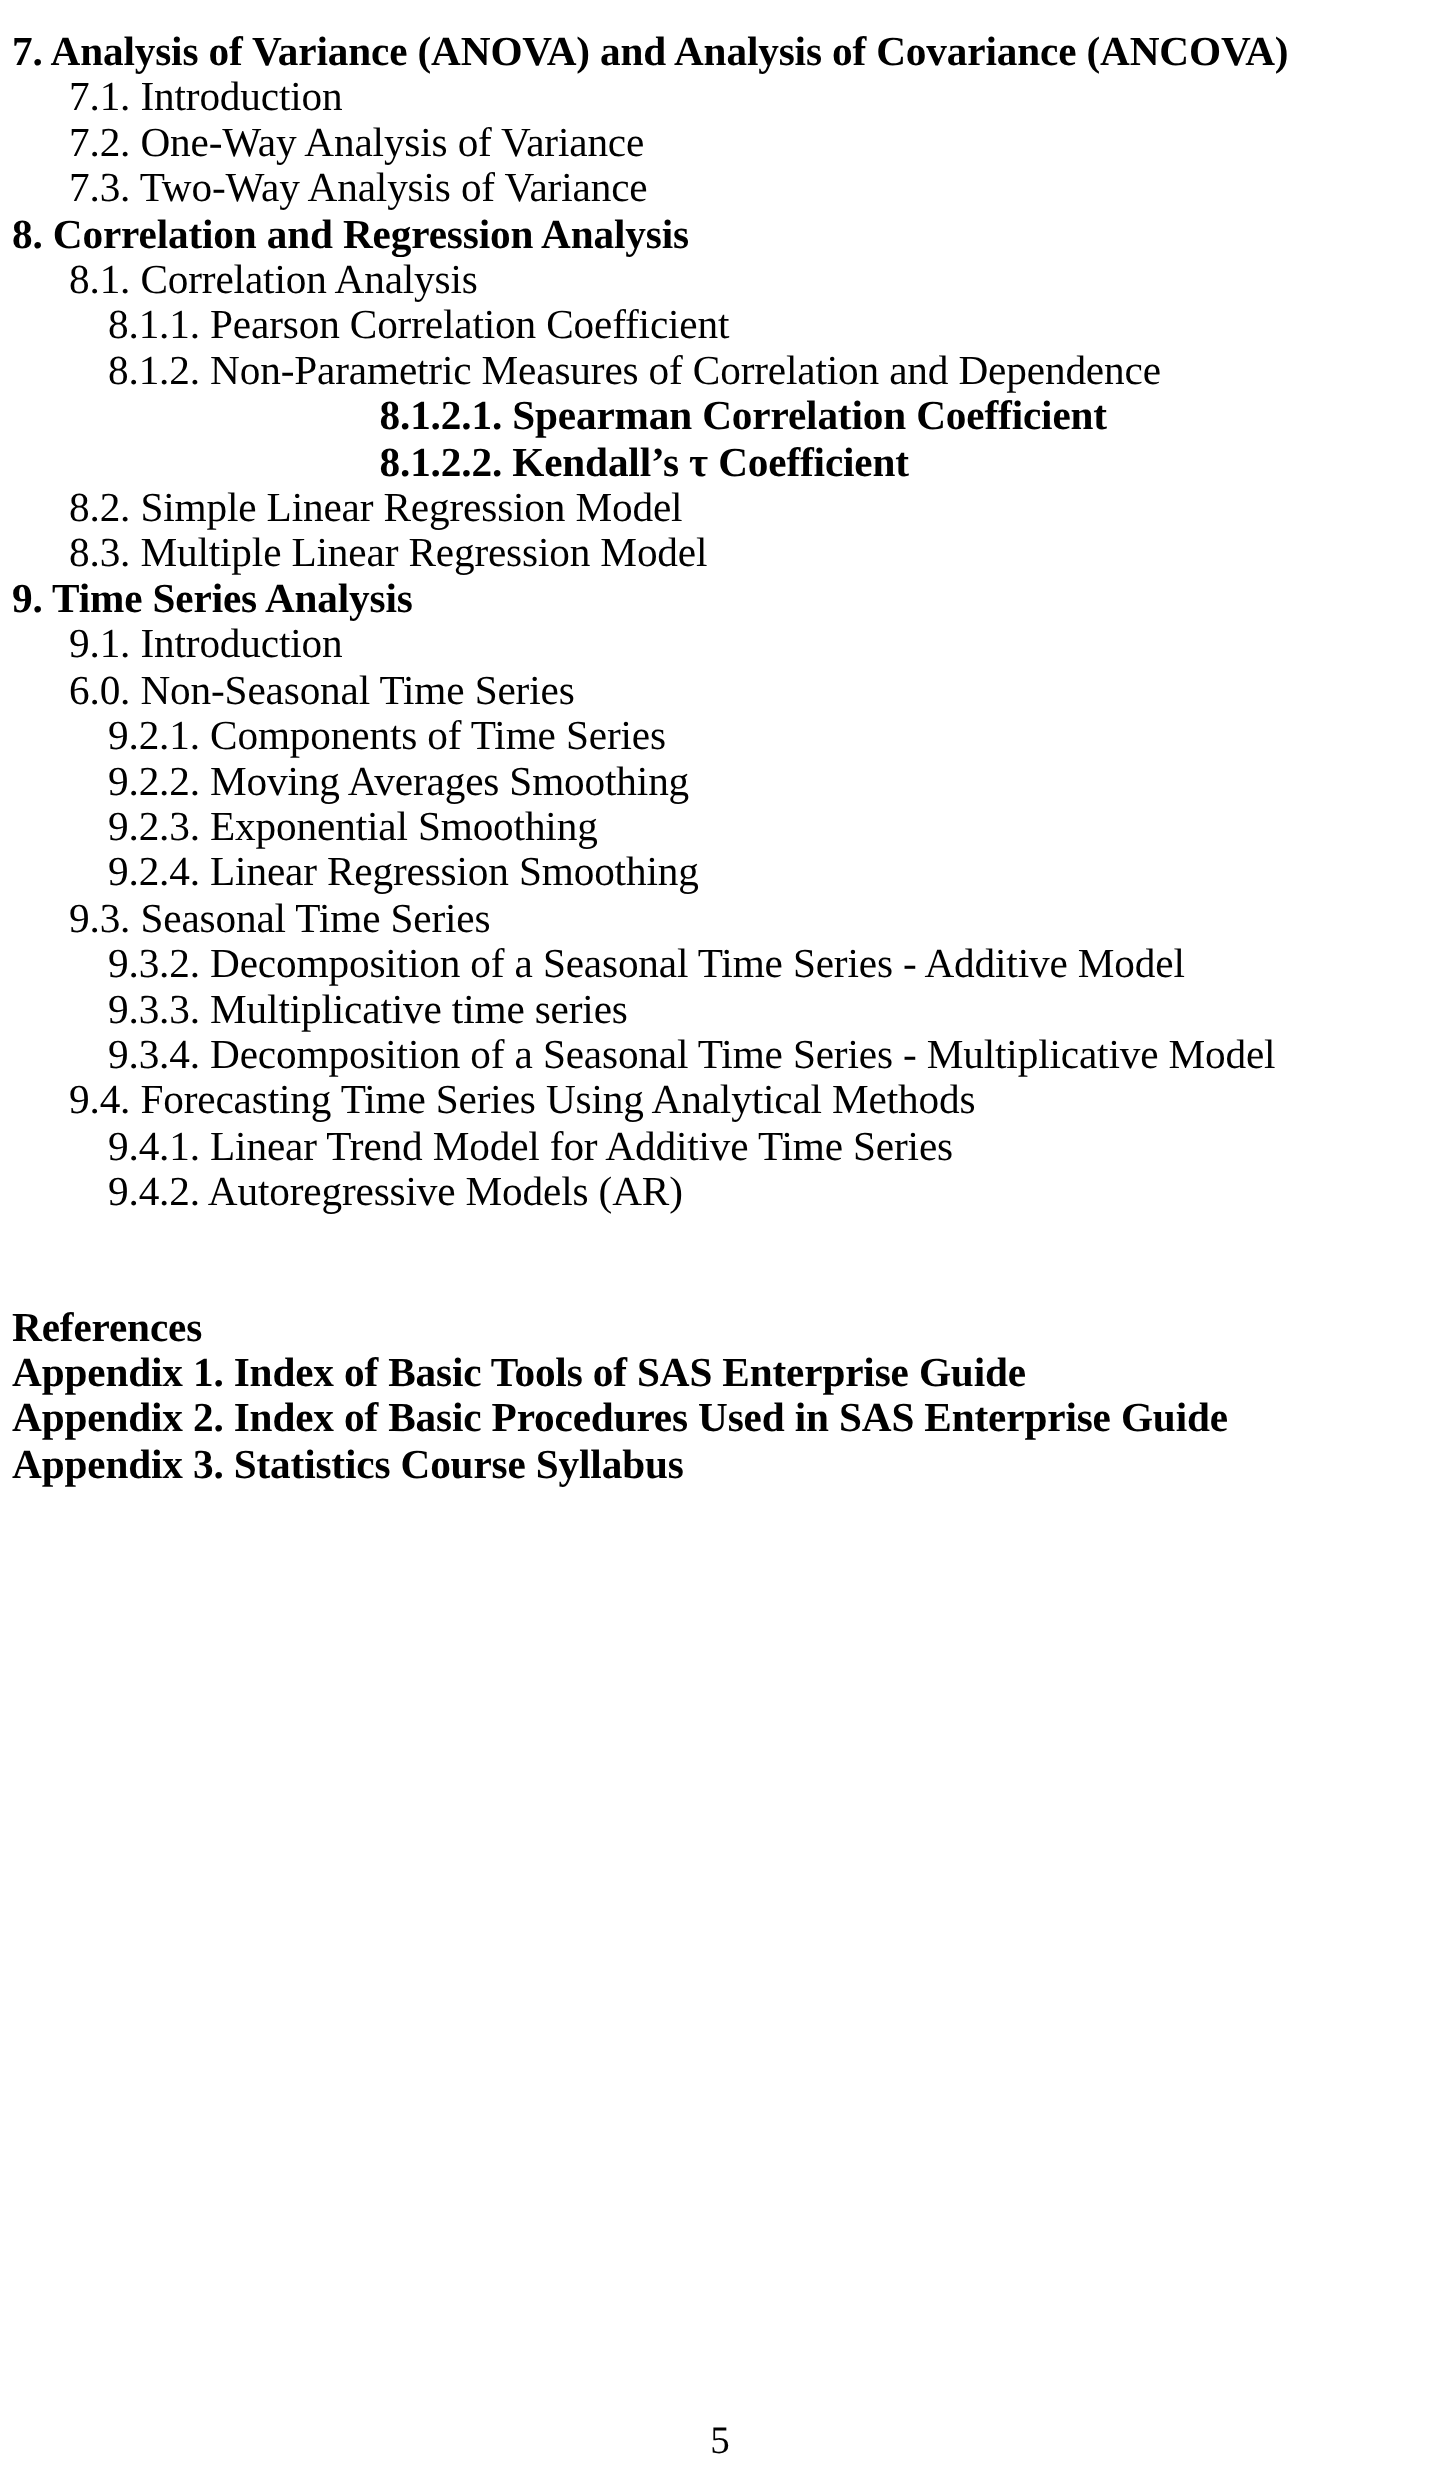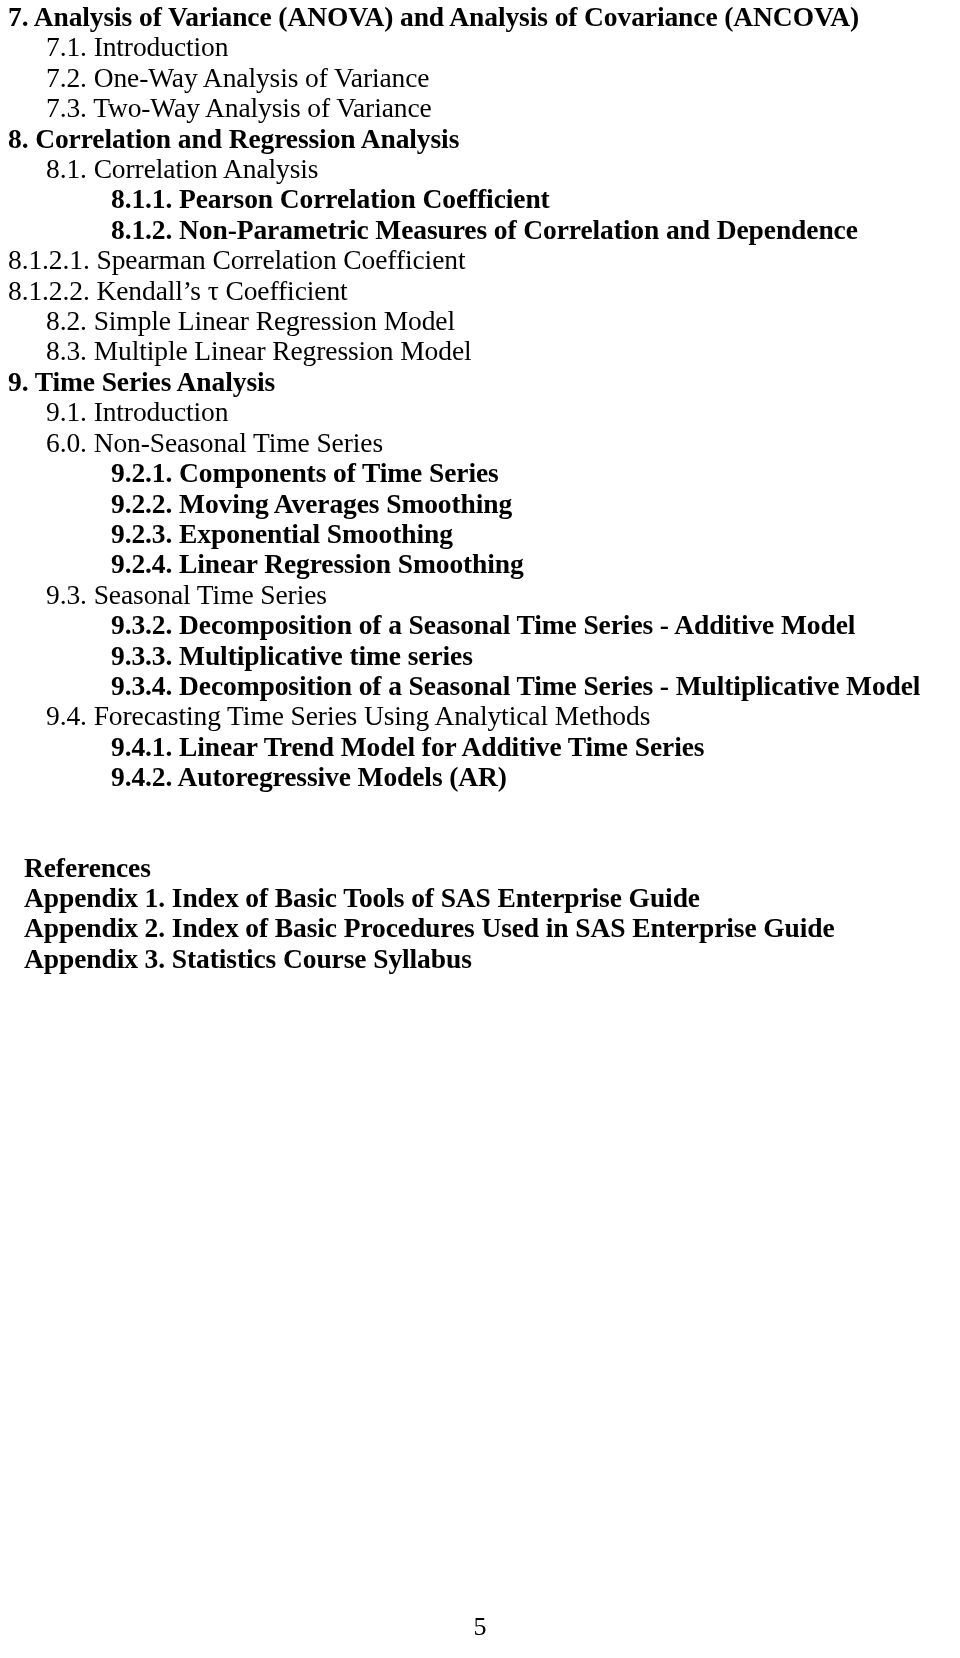--- a/index.html
+++ b/index.html
@@ -14,52 +14,52 @@
     position: relative;
     font-family: "Liberation Serif", "DejaVu Serif", serif;
     color: #000000;
     -webkit-font-smoothing: antialiased;
   }
   .page {
     position: relative;
     width: 960px;
     height: 1658px;
     box-sizing: border-box;
-    padding: 2px 14px 0 8px;
+    padding: 19px 14px 0 8px;
   }
   .toc {
     display: block;
   }
   .toc-entry {
     display: block;
     font-size: 27.5px;
     line-height: 30.4px;
     white-space: nowrap;
     letter-spacing: -0.1px;
   }
   
   .lvl-1 { margin-left: 0px;   font-weight: bold; }
   .lvl-2 { margin-left: 38px;  font-weight: normal; }
-  .lvl-3 { margin-left: 103px; font-weight: bold; }
-  .lvl-4 { font-weight: normal; }
+  .lvl-3 { margin-left: 64px; font-weight: normal; }
+  .lvl-4 { margin-left: 245px; font-weight: bold; }
 
   .gap {
     display: block;
     height: 60px;
   }
 
   .backmatter {
     display: block;
   }
   .bm-entry {
     display: block;
     font-size: 27.5px;
     line-height: 30.4px;
     font-weight: bold;
-    margin-left: 16px;
+    margin-left: 0px;
     white-space: nowrap;
     letter-spacing: -0.1px;
   }
 
   .page-number {
     position: absolute;
     left: 0;
     right: 0;
     bottom: 16px;
     text-align: center;

